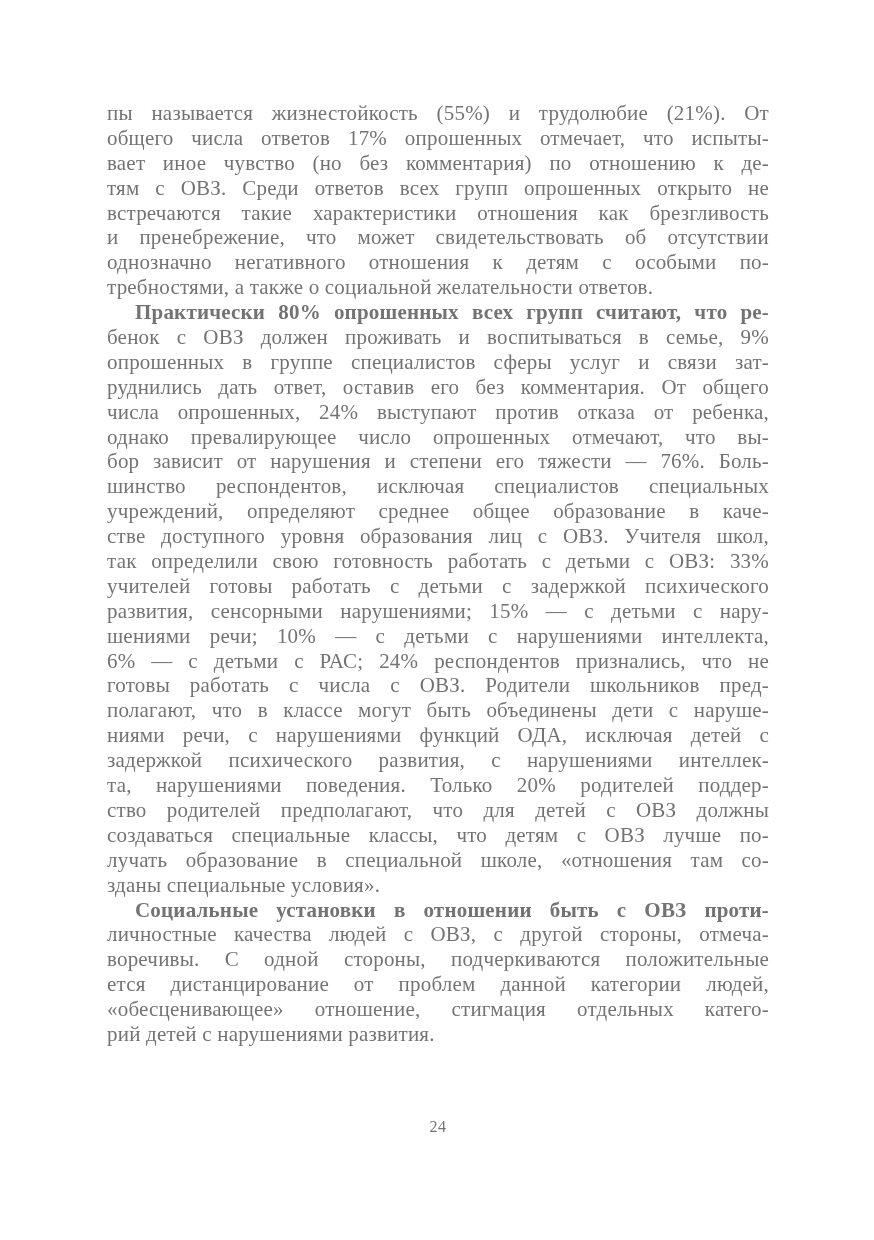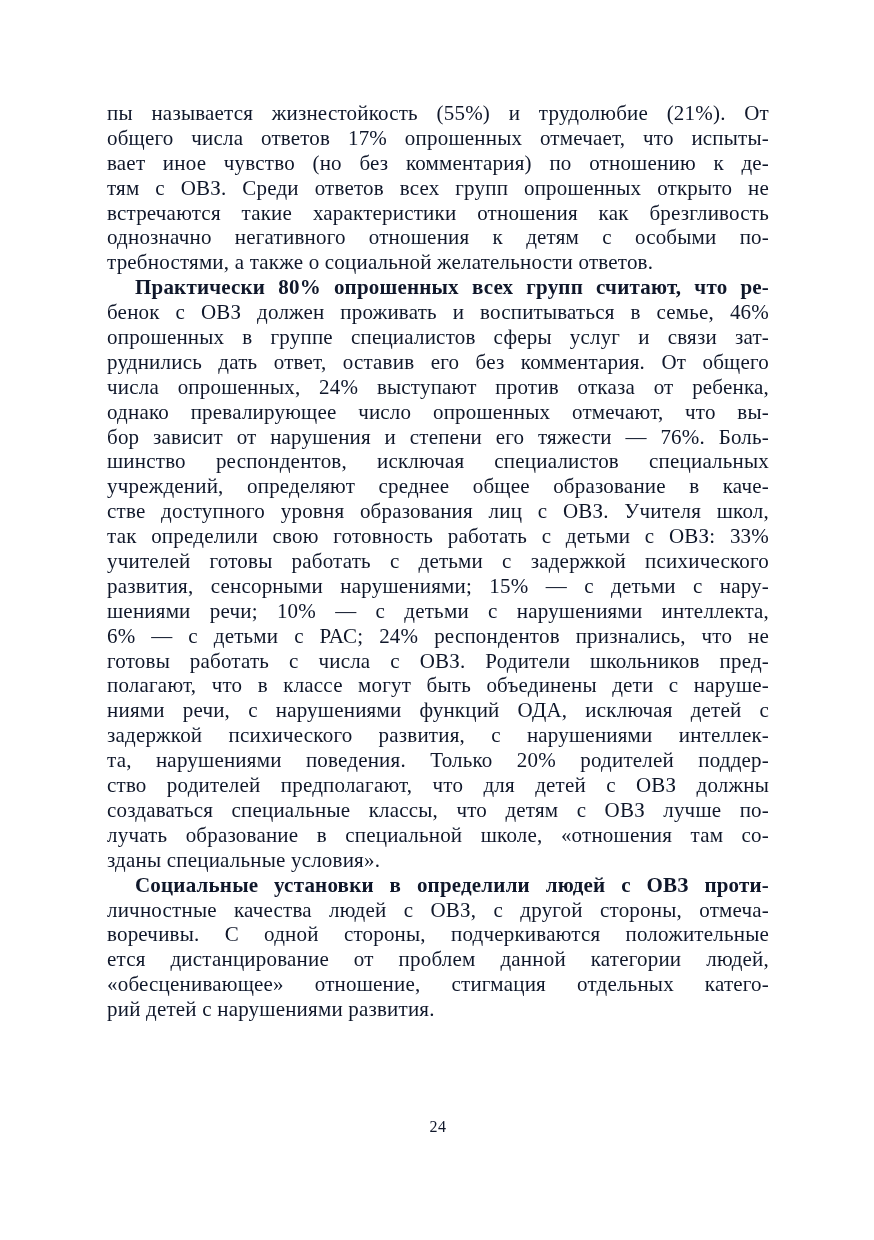--- a/index.html
+++ b/index.html
@@ -7,21 +7,21 @@
     padding: 0;
     background: #ffffff;
   }
   .sheet {
     position: relative;
     width: 874px;
     height: 1240px;
     background: #ffffff;
     overflow: hidden;
     font-family: "Liberation Serif", "DejaVu Serif", serif;
-    color: #0f172a;
+    color: #737373;
   }
   .text-block {
     position: absolute;
     left: 107px;
     top: 101px;
     width: 662px;
     font-size: 21px;
     line-height: 24.9px;
     letter-spacing: 0.2px;
   }
@@ -57,26 +57,27 @@
 <body>
 
 <div class="sheet">
   <div class="text-block" id="text-block">
       <div class="para">
         <div class="line">пы называется жизнестойкость (55%) и трудолюбие (21%). От</div>
         <div class="line">общего числа ответов 17% опрошенных отмечает, что испыты-</div>
         <div class="line">вает иное чувство (но без комментария) по отношению к де-</div>
         <div class="line">тям с ОВЗ. Среди ответов всех групп опрошенных открыто не</div>
         <div class="line">встречаются такие характеристики отношения как брезгливость</div>
+        <div class="line">и пренебрежение, что может свидетельствовать об отсутствии</div>
         <div class="line">однозначно негативного отношения к детям с особыми по-</div>
         <div class="line last">требностями, а также о социальной желательности ответов.</div>
       </div>
       <div class="para">
         <div class="line first-indented">Практически 80% опрошенных всех групп считают, что ре-</div>
-        <div class="line">бенок с ОВЗ должен проживать и воспитываться в семье, 46%</div>
+        <div class="line">бенок с ОВЗ должен проживать и воспитываться в семье, 9%</div>
         <div class="line">опрошенных в группе специалистов сферы услуг и связи зат-</div>
         <div class="line">руднились дать ответ, оставив его без комментария. От общего</div>
         <div class="line">числа опрошенных, 24% выступают против отказа от ребенка,</div>
         <div class="line">однако превалирующее число опрошенных отмечают, что вы-</div>
         <div class="line">бор зависит от нарушения и степени его тяжести — 76%. Боль-</div>
         <div class="line">шинство респондентов, исключая специалистов специальных</div>
         <div class="line">учреждений, определяют среднее общее образование в каче-</div>
         <div class="line">стве доступного уровня образования лиц с ОВЗ. Учителя школ,</div>
         <div class="line">так определили свою готовность работать с детьми с ОВЗ: 33%</div>
         <div class="line">учителей готовы работать с детьми с задержкой психического</div>
@@ -87,21 +88,21 @@
         <div class="line">полагают, что в классе могут быть объединены дети с наруше-</div>
         <div class="line">ниями речи, с нарушениями функций ОДА, исключая детей с</div>
         <div class="line">задержкой психического развития, с нарушениями интеллек-</div>
         <div class="line">та, нарушениями поведения. Только 20% родителей поддер-</div>
         <div class="line">ство родителей предполагают, что для детей с ОВЗ должны</div>
         <div class="line">создаваться специальные классы, что детям с ОВЗ лучше по-</div>
         <div class="line">лучать образование в специальной школе, «отношения там со-</div>
         <div class="line last">зданы специальные условия».</div>
       </div>
       <div class="para">
-        <div class="line first-indented">Социальные установки в определили людей с ОВЗ проти-</div>
+        <div class="line first-indented">Социальные установки в отношении быть с ОВЗ проти-</div>
         <div class="line">личностные качества людей с ОВЗ, с другой стороны, отмеча-</div>
         <div class="line">воречивы. С одной стороны, подчеркиваются положительные</div>
         <div class="line">ется дистанцирование от проблем данной категории людей,</div>
         <div class="line">«обесценивающее» отношение, стигмация отдельных катего-</div>
         <div class="line last">рий детей с нарушениями развития.</div>
       </div>
     </div>
   <div class="page-number">24</div>
 </div>
 

